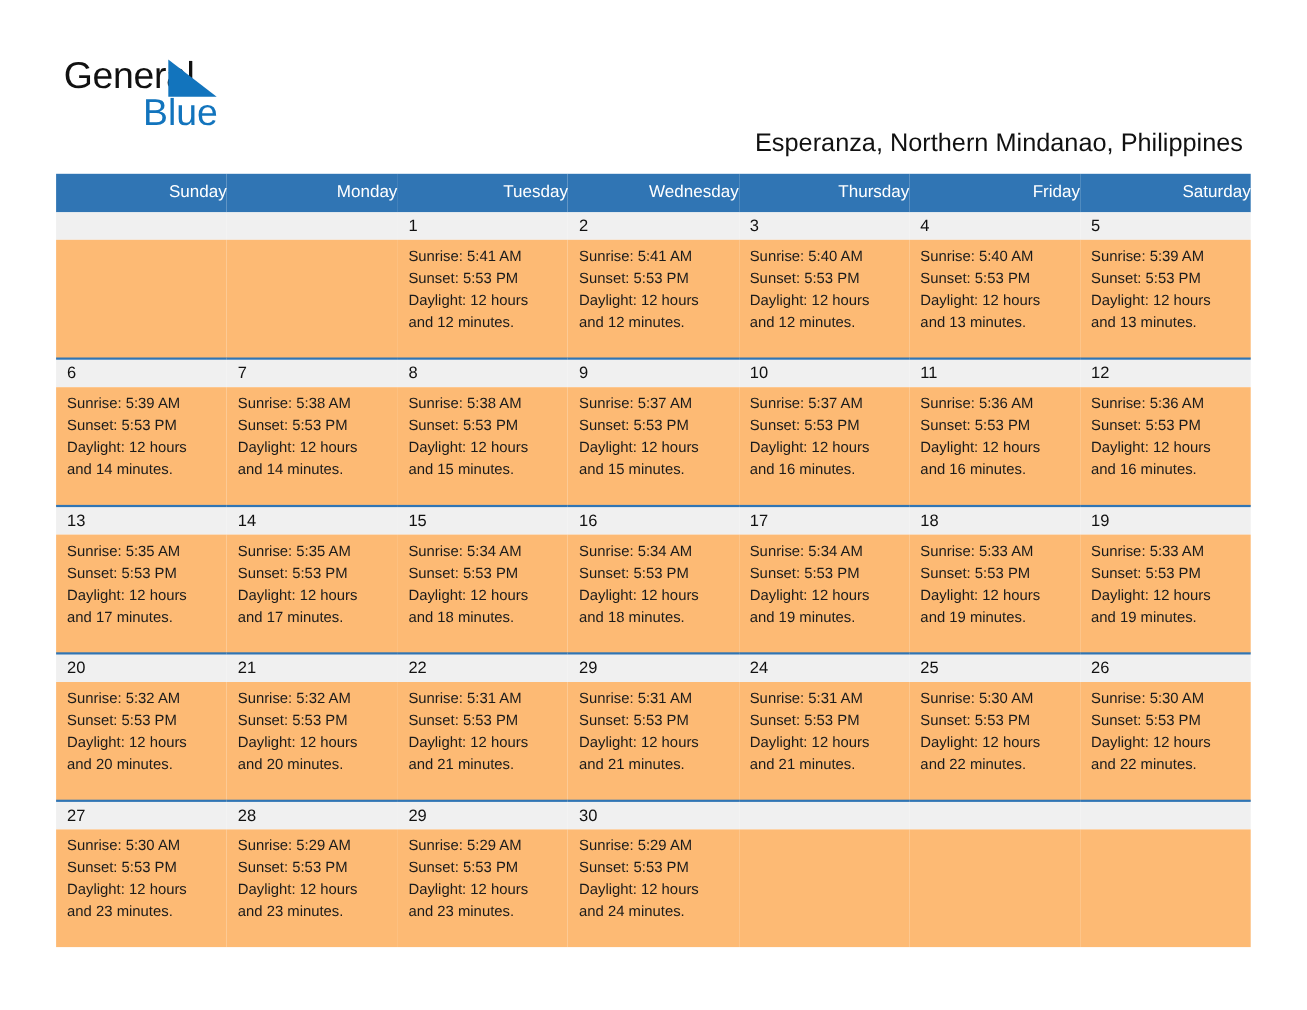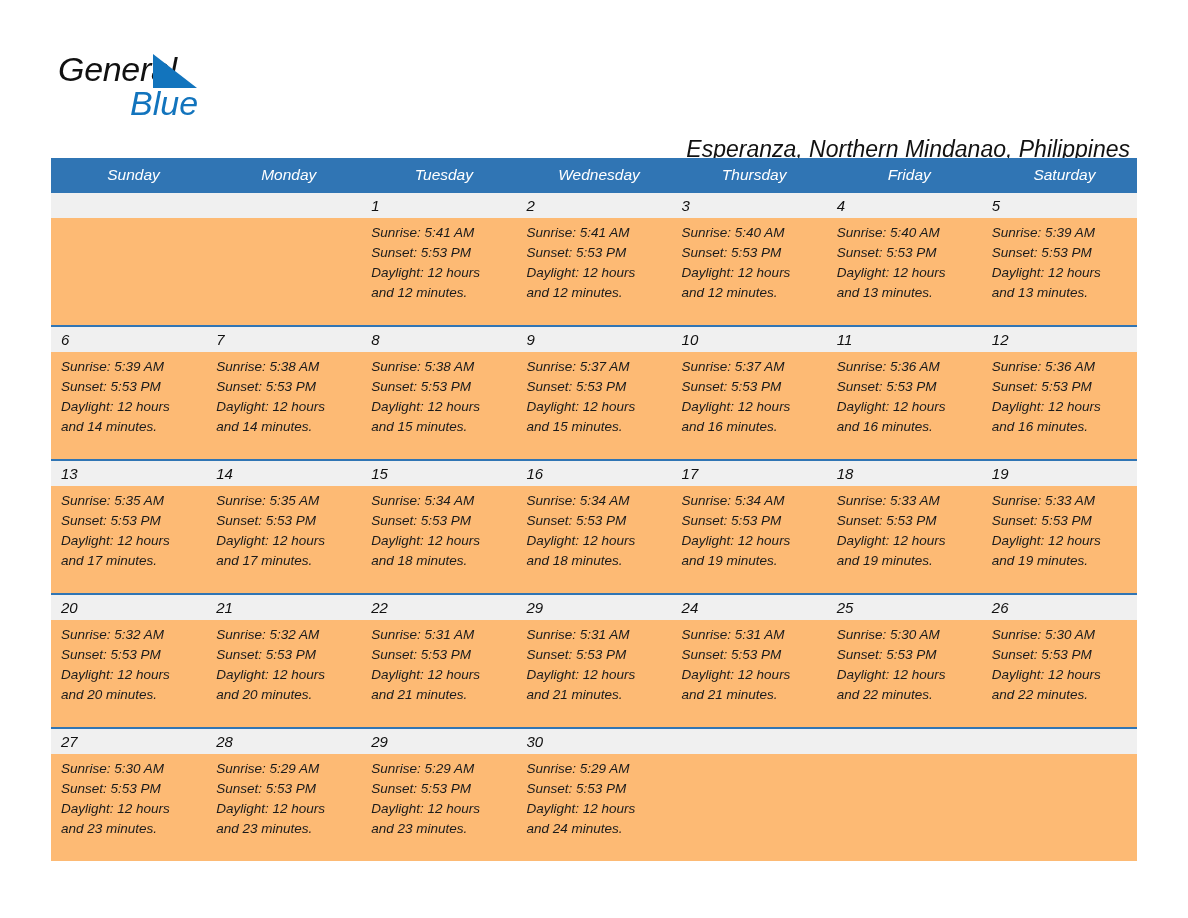--- a/index.html
+++ b/index.html
@@ -12,21 +12,20 @@
     height: 918px;
     font-family: "Liberation Sans", sans-serif;
     color: #000000;
     overflow: hidden;
   }
   .page {
     position: relative;
     width: 1188px;
     height: 768px;
     box-sizing: border-box;
-    font-style: italic;
   }
 
   
   .top {
     position: relative;
     height: 112px;
   }
   .logo {
     position: absolute;
     left: 58px;
@@ -78,41 +77,40 @@
   }
   .subtitle {
     position: absolute;
     right: 58px;
     top: 115px;
     font-size: 23px;
     color: #111111;
     text-align: right;
     line-height: 28px;
     white-space: nowrap;
-    margin-top: 20px;
   }
 
   
   .calendar {
     position: absolute;
     left: 51px;
     top: 158px;
     width: 1086px;
   }
   table.cal {
     width: 1086px;
     border-collapse: collapse;
     table-layout: fixed;
   }
   table.cal th {
     background: #3075b4;
     color: #ffffff;
     font-size: 15.5px;
     font-weight: normal;
-    text-align: center;
+    text-align: right;
     padding: 8px 0 9px 10px;
     height: 16px;
     box-sizing: border-box;
   }
   .daynum-row td {
     background: #f0f0f0;
     border-top: 2px solid #3075b4;
     font-size: 15px;
     color: #111111;
     padding: 4px 0 4px 10px;

